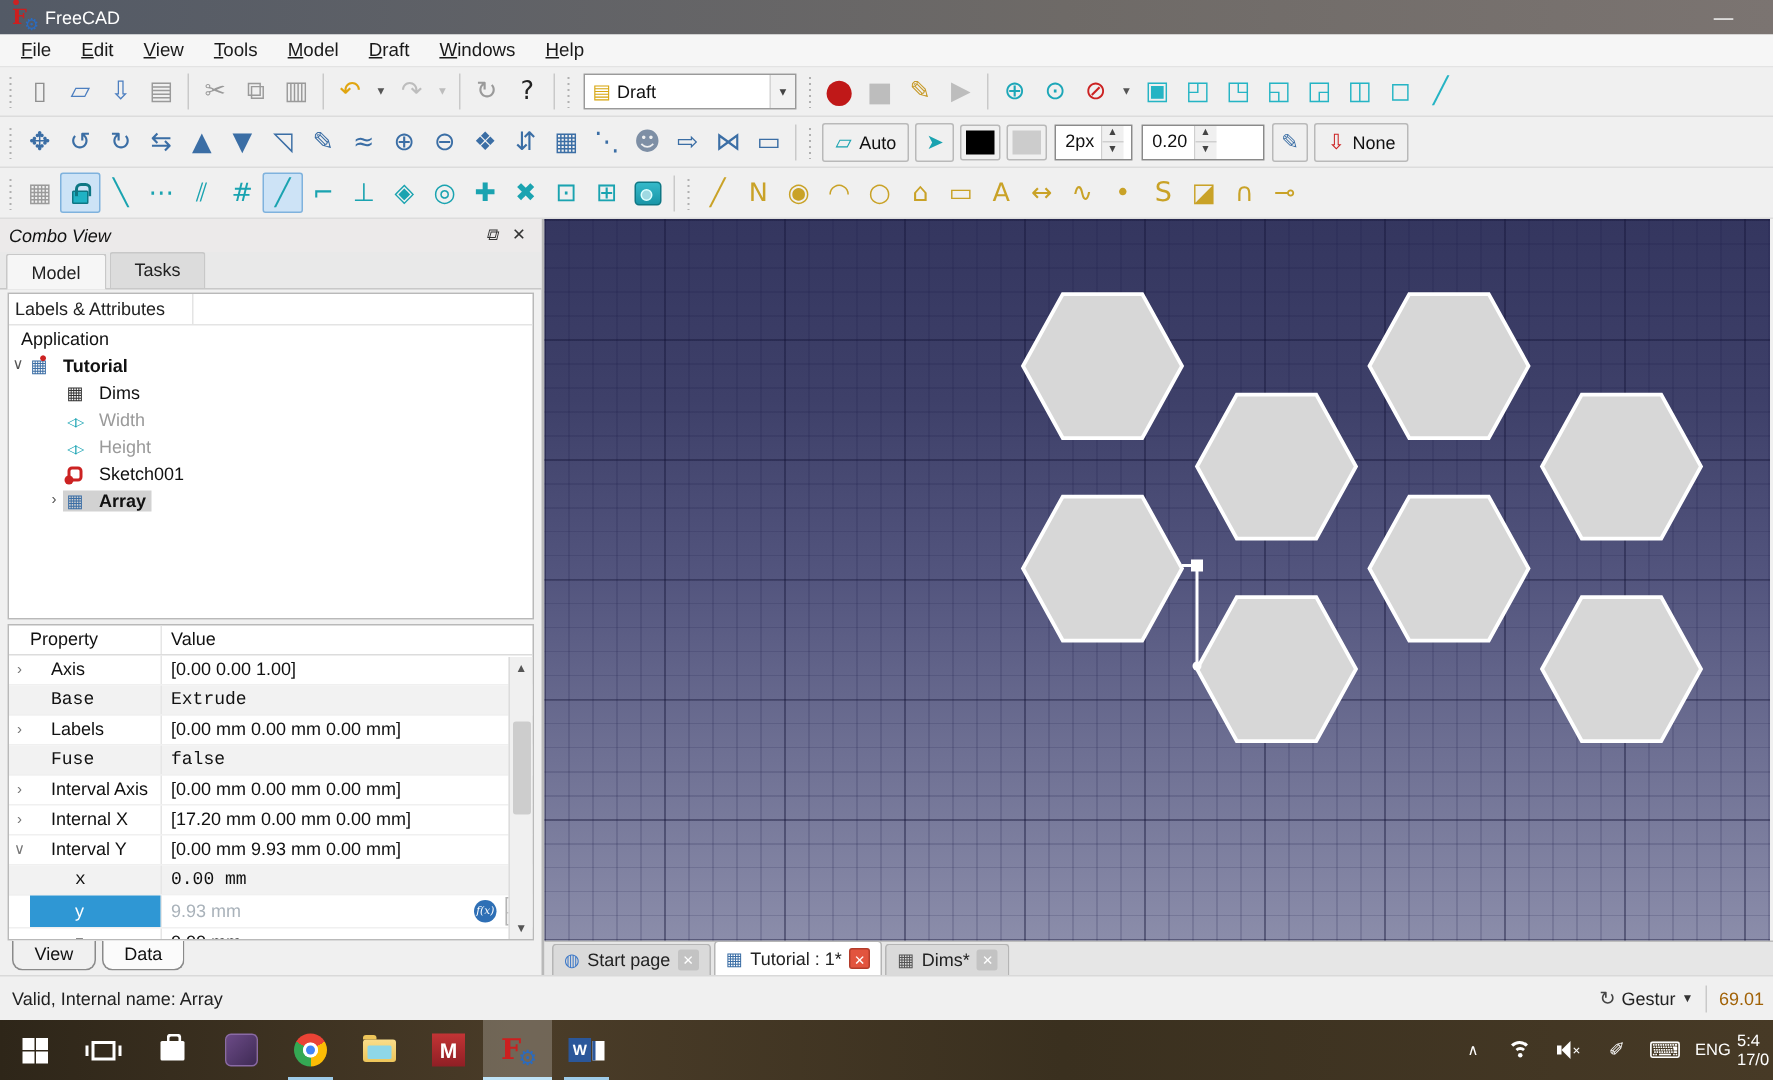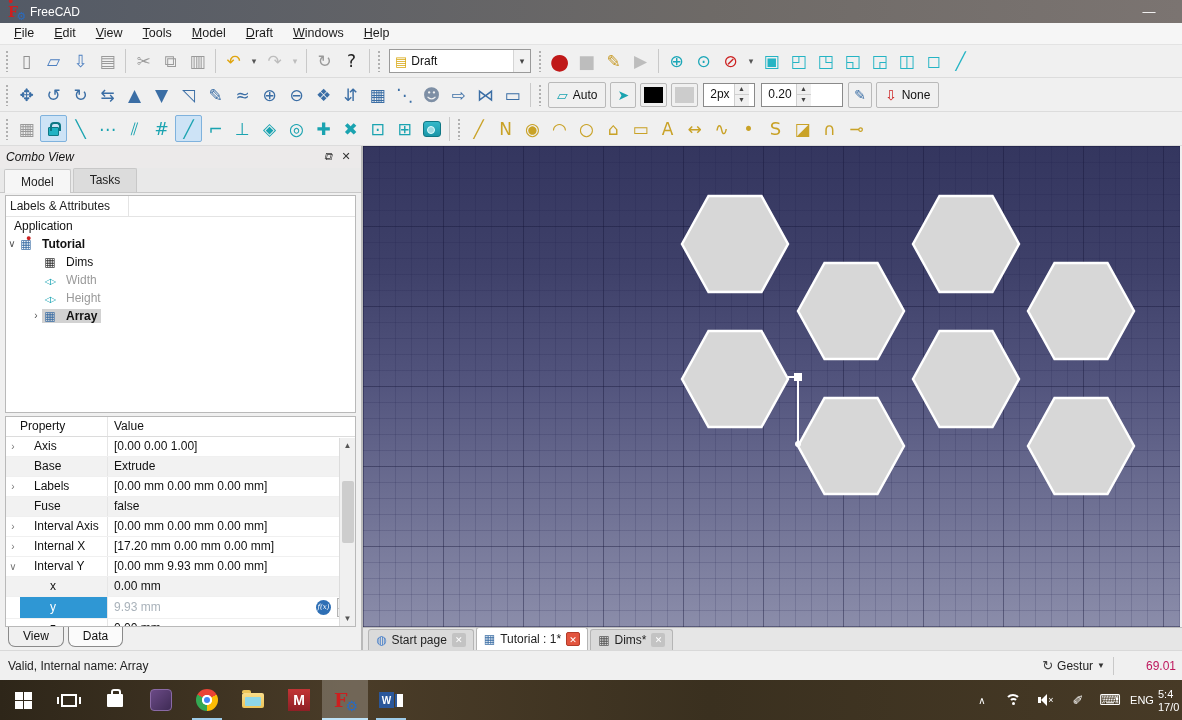--- a/index.html
+++ b/index.html
@@ -73,21 +73,21 @@
   .sketchicon::after { content:""; position:absolute; left:-4px; bottom:-4px; width:6px; height:6px; background:#cc2222; border-radius:50%; }
 
   .propbox { height:215px; background:#fff; border:1px solid #b9b9b9; margin:3px 5px 0 5px; position:relative; overflow:hidden; }
   .prow { display:flex; height:20px; border-bottom:1px solid #f0f0f0; align-items:center; }
   .prow.header { border-bottom:1px solid #dcdcdc; color:#222; }
   .prow .pl { width:102px; flex:none; display:flex; align-items:center; height:100%; border-right:1px solid #e6e6e6; }
   .prow .pl .exp { width:14px; text-align:center; color:#777; font-size:10px; flex:none; }
   .prow .pl .plbl { flex:1; height:100%; display:flex; align-items:center; padding-left:14px; color:#111; }
   .prow .pl.child .plbl { padding-left:30px; }
   .prow .pv { flex:1; padding-left:6px; color:#111; position:relative; height:100%; display:flex; align-items:center; }
-  .prow.alt { background:#f2f2f2; }
+  .prow.alt { background:#f2f2f2;font-family:Liberation Mono, monospace; }
   .prow.editing { height:22px; }
   .prow.editing .plbl { background:#2f97d4; color:#fff; }
   .prow.editing .pv { background:#fff; color:#a9b2ba; }
   .fxbadge { position:absolute; right:24px; top:3px; width:15px; height:15px; border-radius:50%; background:#2e6fb5; color:#fff; font-size:7px; font-style:italic; display:flex; align-items:center; justify-content:center; font-family:"DejaVu Serif",serif; }
   .pvspin { position:absolute; right:1px; top:1px; bottom:1px; width:17px; border:1px solid #b5b5b5; display:flex; flex-direction:column; background:#f0f0f0; }
   .pvspin span { flex:1; font-size:6px; line-height:9px; text-align:center; color:#333; }
   .pvspin span + span { border-top:1px solid #c5c5c5; }
   .pscroll { position:absolute; right:0; top:21px; bottom:0; width:16px; background:#f0f0f0; border-left:1px solid #dcdcdc; display:flex; flex-direction:column; align-items:center; }
   .pscroll .sar { height:15px; font-size:8px; color:#555; line-height:15px; }
   .pscroll .thumb { width:12px; height:62px; background:#cdcdcd; border-radius:2px; margin-top:28px; }
@@ -114,21 +114,21 @@
   .mtab .mclose.red { background:#e2543e; border:1px solid #b33c2a; }
   .mtab .micon { font-size:12px; }
 
   
   .statusbar { height:30px; background:#f0f0f0; border-top:1px solid #d9d9d9; display:flex; align-items:center; padding-left:8px; color:#222; }
   .statusbar .left { flex:1; }
   .statusbar .nav { display:flex; align-items:center; gap:4px; }
   .statusbar .navicon { font-size:13px; color:#444; }
   .statusbar .navarrow { font-size:8px; color:#333; }
   .statusbar .ssep { width:1px; height:18px; background:#c9c9c9; margin:0 8px; }
-  .statusbar .dims { width:36px; overflow:hidden; white-space:nowrap; color:#be185d;margin-left:24px; }
+  .statusbar .dims { width:36px; overflow:hidden; white-space:nowrap; color:#a16207; }
 
   
   .taskbar { height:40px; background:linear-gradient(90deg,#2e2619 0%,#4a3c28 30%,#3a301f 60%,#473a26 100%); display:flex; align-items:stretch; color:#fff; }
   .tbitem { width:46px; display:flex; align-items:center; justify-content:center; position:relative; }
   .tbitem.running::after { content:""; position:absolute; left:8px; right:8px; bottom:0; height:2px; background:#9ecbe8; }
   .tbitem.activeapp { background:rgba(255,255,255,.22); }
   .tbitem.activeapp::after { content:""; position:absolute; left:0; right:0; bottom:0; height:2px; background:#bfe3f7; }
   .i-start { width:17px; height:17px; display:grid; grid-template-columns:8px 8px; grid-template-rows:8px 8px; gap:1px; }
   .i-start i { background:#fff; }
   .i-taskview { width:16px; height:13px; border:2px solid #fff; position:relative; }
@@ -392,20 +392,27 @@
             </span>
           </div>
           <div class="trow" style="padding-left: 24px;">
             <span class="arr"></span>
             <span style="display: flex; align-items: center;">
               <span class="ticon"><span class="cellsicon">◁▷</span></span>
               <span class="lbl gray">Height</span>
             </span>
           </div>
           <div class="trow" style="padding-left: 24px;">
+            <span class="arr"></span>
+            <span style="display: flex; align-items: center;">
+              <span class="ticon"><span class="sketchicon"></span></span>
+              <span class="lbl">Sketch001</span>
+            </span>
+          </div>
+          <div class="trow" style="padding-left: 24px;">
             <span class="arr">›</span>
             <span class="sel" style="display: flex; align-items: center;">
               <span class="ticon"><span style="color: rgb(59, 110, 165);">▦</span></span>
               <span class="lbl bold">Array</span>
             </span>
           </div>
         </div>
     </div>
     <div class="propbox">
       <div class="prow header">

